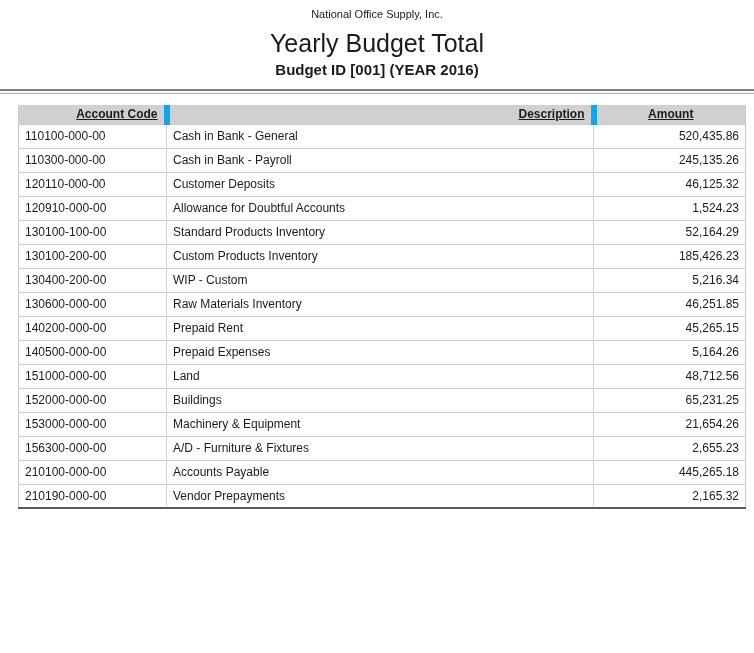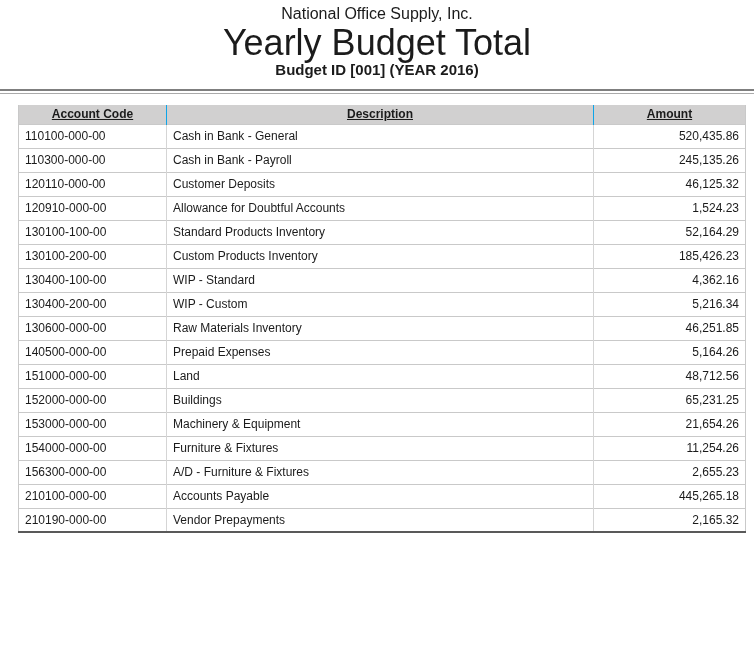--- a/index.html
+++ b/index.html
@@ -5,26 +5,26 @@
   * { margin: 0; padding: 0; box-sizing: border-box; }
   html, body {
     width: 754px; height: 653px;
     background: #ffffff;
     overflow: hidden;
     font-family: "Liberation Sans", "DejaVu Sans", sans-serif;
     color: #1b1b1b;
   }
   .report-header { text-align: center; padding-top: 4px; }
   .company-name {
-    font-size: 16px;
+    font-size: 11px;
     font-weight: 500;
     line-height: 20px;
   }
   .report-title {
-    font-size: 36px;
+    font-size: 25px;
     font-weight: 500;
     line-height: 34px;
     margin-top: 2px;
   }
   .report-subtitle {
     font-size: 15px;
     font-weight: 700;
     line-height: 20px;
   }
   .double-rule { margin-top: 9px; }
@@ -44,23 +44,23 @@
   }
   .budget-table col.col-code { width: 148px; }
   .budget-table col.col-desc { width: 427px; }
   .budget-table col.col-amt  { width: 152px; }
 
   .budget-table thead th {
     background: #d1d0d0;
     height: 19px;
     font-weight: 700;
     text-decoration: underline;
-    text-align: center;
+    text-align: right;
     padding: 0 6px;
-    border-right: 1px solid #0ea5e9;
+    border-right: 6px solid #0ea5e9;
     white-space: nowrap;
     overflow: hidden;
   }
   .budget-table thead th:last-child { text-align: center; border-right: none; }
 
   .budget-table tbody td {
     height: 24px;
     padding: 0 6px;
     border-top: 1px solid #c9c9c9;
     border-right: 1px solid #d5d5d5;
@@ -124,33 +124,33 @@
         <td>130100-100-00</td>
         <td>Standard Products Inventory</td>
         <td class="amount-cell">52,164.29</td>
       </tr>
       <tr>
         <td>130100-200-00</td>
         <td>Custom Products Inventory</td>
         <td class="amount-cell">185,426.23</td>
       </tr>
       <tr>
-        <td>130400-100-00</td>
-        <td>WIP - Standard</td>
-        <td class="amount-cell">4,362.16</td>
-      </tr>
-      <tr>
         <td>130400-200-00</td>
         <td>WIP - Custom</td>
         <td class="amount-cell">5,216.34</td>
       </tr>
       <tr>
         <td>130600-000-00</td>
         <td>Raw Materials Inventory</td>
         <td class="amount-cell">46,251.85</td>
+      </tr>
+      <tr>
+        <td>140200-000-00</td>
+        <td>Prepaid Rent</td>
+        <td class="amount-cell">45,265.15</td>
       </tr>
       <tr>
         <td>140500-000-00</td>
         <td>Prepaid Expenses</td>
         <td class="amount-cell">5,164.26</td>
       </tr>
       <tr>
         <td>151000-000-00</td>
         <td>Land</td>
         <td class="amount-cell">48,712.56</td>
@@ -159,25 +159,20 @@
         <td>152000-000-00</td>
         <td>Buildings</td>
         <td class="amount-cell">65,231.25</td>
       </tr>
       <tr>
         <td>153000-000-00</td>
         <td>Machinery &amp; Equipment</td>
         <td class="amount-cell">21,654.26</td>
       </tr>
       <tr>
-        <td>154000-000-00</td>
-        <td>Furniture &amp; Fixtures</td>
-        <td class="amount-cell">11,254.26</td>
-      </tr>
-      <tr>
         <td>156300-000-00</td>
         <td>A/D - Furniture &amp; Fixtures</td>
         <td class="amount-cell">2,655.23</td>
       </tr>
       <tr>
         <td>210100-000-00</td>
         <td>Accounts Payable</td>
         <td class="amount-cell">445,265.18</td>
       </tr>
       <tr>

